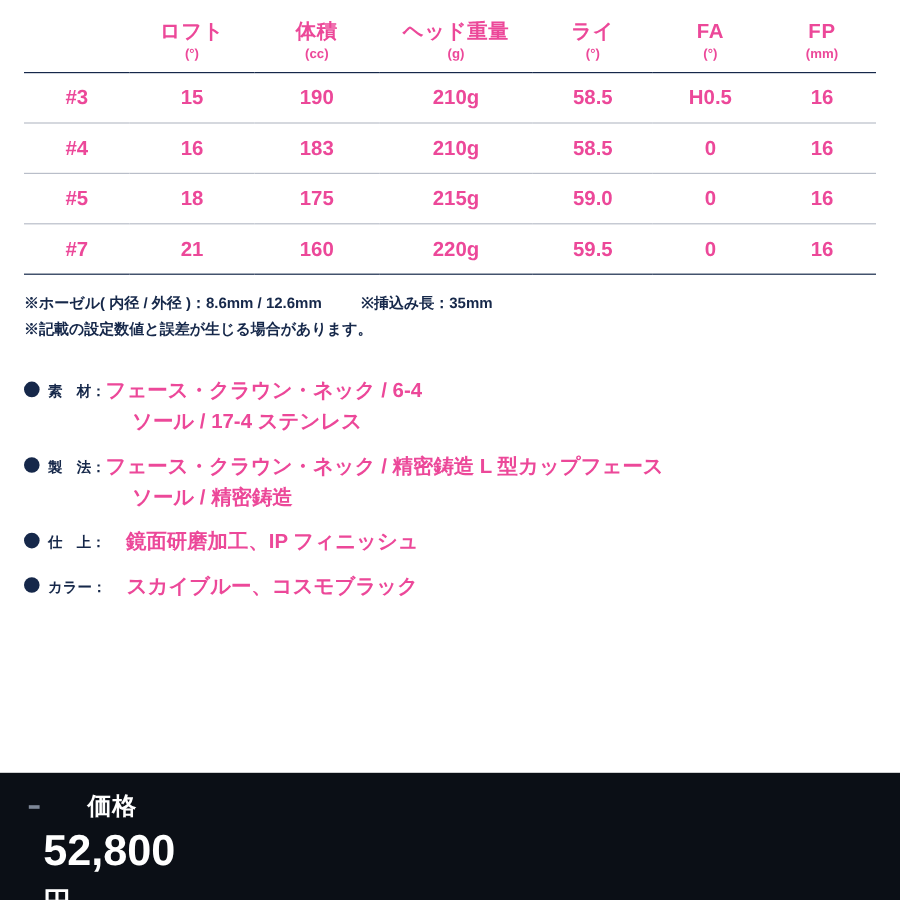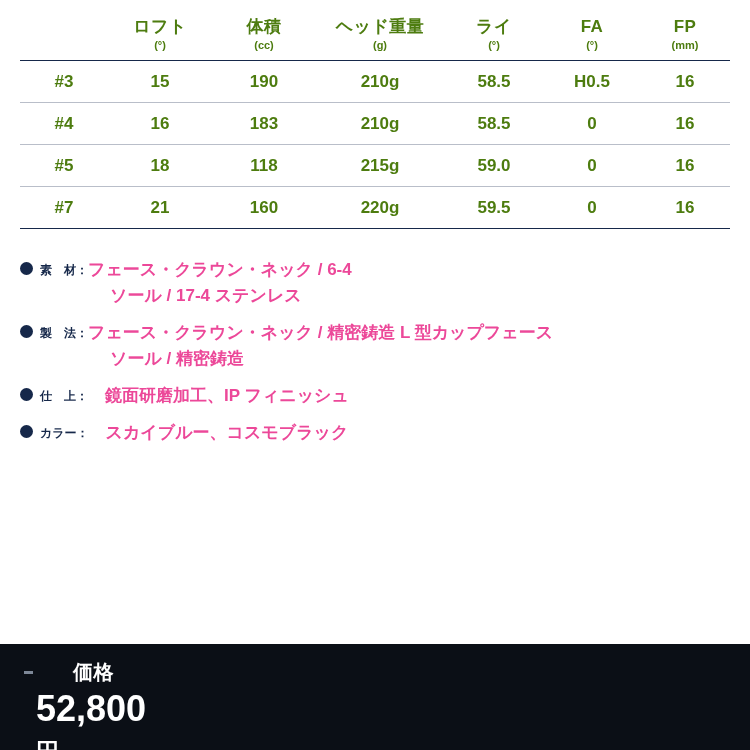--- a/index.html
+++ b/index.html
@@ -24,21 +24,21 @@
 
   
   .spec-table {
     width: 710px;
     margin: 16px auto 0 auto;
     border-collapse: collapse;
     table-layout: fixed;
   }
   .spec-table th, .spec-table td {
     text-align: center;
-    color: #4d7c0f;
+    color: #ec4899;
     font-weight: bold;
     padding: 0;
   }
   .spec-table thead th {
     vertical-align: bottom;
     padding-bottom: 7px;
     border-bottom: 1.5px solid #16284a;
   }
   .th-main {
     display: block;
@@ -234,38 +234,46 @@
         <td>16</td>
         <td>183</td>
         <td>210g</td>
         <td>58.5</td>
         <td>0</td>
         <td>16</td>
       </tr>
       <tr>
         <td class="cell-no">#5</td>
         <td>18</td>
-        <td>118</td>
+        <td>175</td>
         <td>215g</td>
         <td>59.0</td>
         <td>0</td>
         <td>16</td>
       </tr>
       <tr>
         <td class="cell-no">#7</td>
         <td>21</td>
         <td>160</td>
         <td>220g</td>
         <td>59.5</td>
         <td>0</td>
         <td>16</td>
       </tr>
     </tbody>
   </table>
 
+  <div class="notes">
+    <div>
+      <span>※ホーゼル( 内径 / 外径 )：8.6mm / 12.6mm</span>
+      <span class="gap"></span>
+      <span>※挿込み長：35mm</span>
+    </div>
+    <div>※記載の設定数値と誤差が生じる場合があります。</div>
+  </div>
 
   <div class="speclist">
 
     <div class="spec-row">
       <span class="bullet"></span>
       <span class="spec-label">素　材：</span>
       <span class="spec-value">
         <span>フェース・クラウン・ネック / 6-4</span>
         <span class="line2">ソール / 17-4 ステンレス</span>
       </span>

